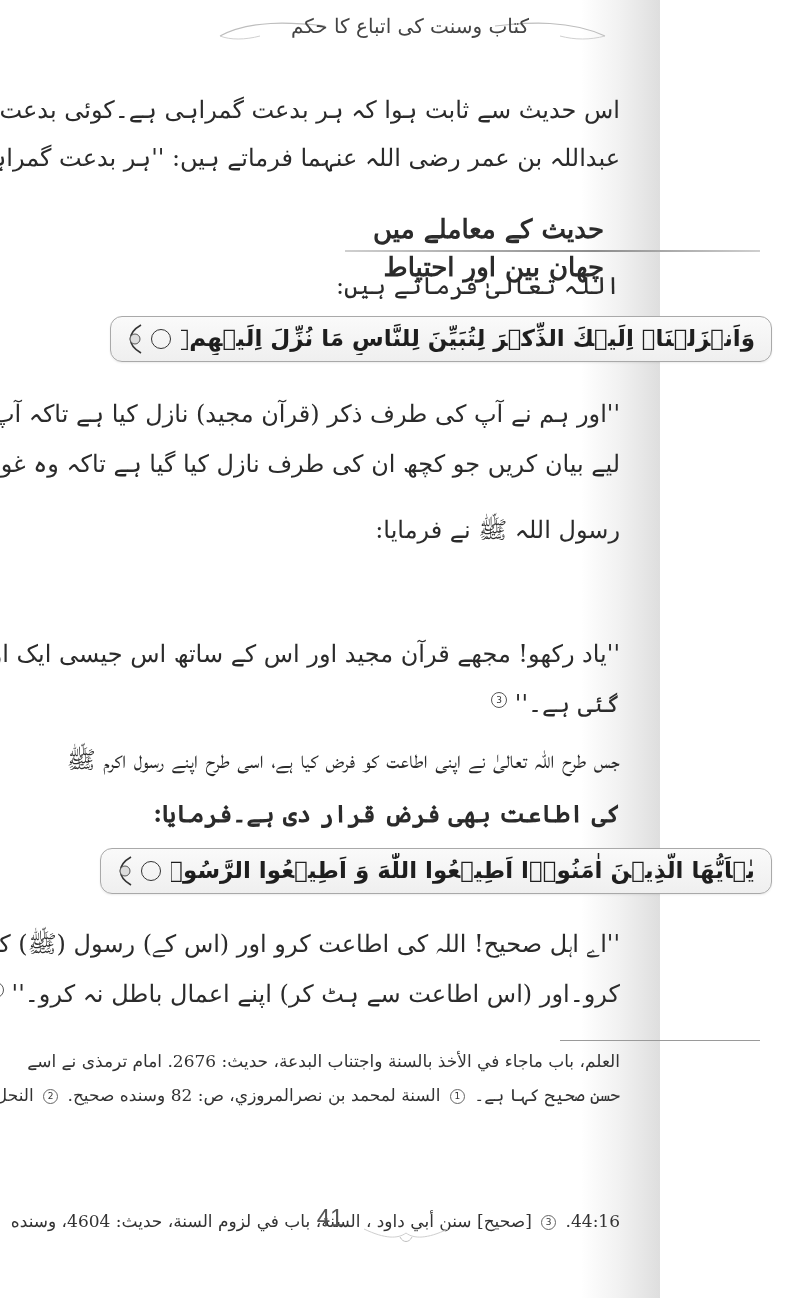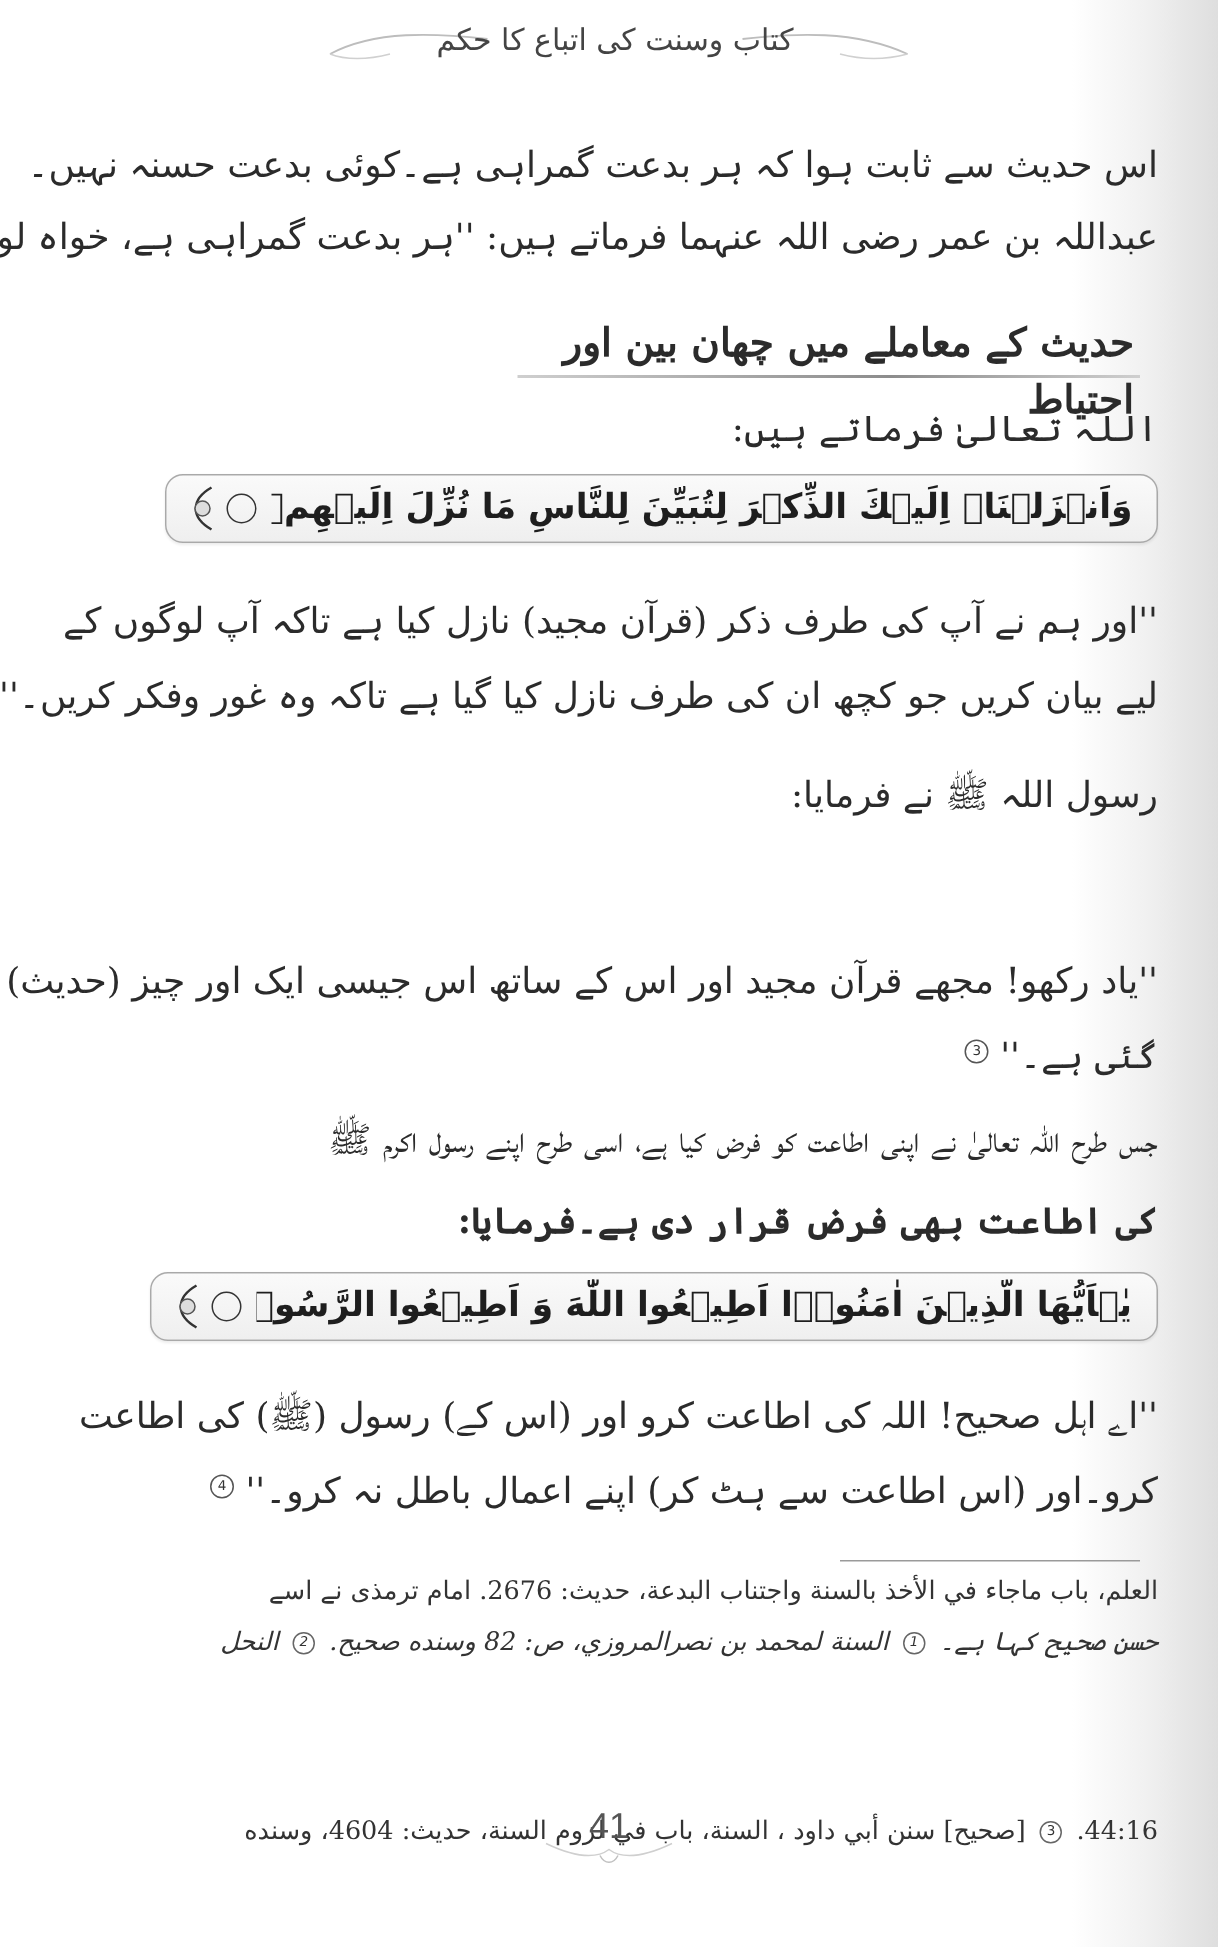--- a/index.html
+++ b/index.html
@@ -4,21 +4,21 @@
   <style>
     html, body { margin: 0; padding: 0; }
     body {
       width: 812px; height: 1298px; overflow: hidden;
       background: #ffffff;
       font-family: "DejaVu Sans", sans-serif;
       color: #2a2a2a;
       position: relative;
     }
     .page {
-      position: absolute; left: 0; top: 0; width: 812px; height: 1298px;
+      position: absolute; left: 0; top: 0; width: 660px; height: 1298px;
       background: linear-gradient(to right, #ffffff 0%, #ffffff 88%, #f1f1f1 94%, #dedede 100%);
     }
     .rtl { direction: rtl; text-align: right; unicode-bidi: embed; }
 
     
     .header { position: absolute; left: 200px; top: 10px; width: 420px; height: 40px; }
     .header svg { position: absolute; left: 0; top: 0; }
     .header-title {
       position: absolute; left: 0; right: 0; top: 4px; text-align: center;
       font-family: "DejaVu Serif", serif; font-size: 20px; color: #444;
@@ -153,21 +153,21 @@
     <div class="verse-text rtl">یٰۤاَیُّهَا الَّذِیۡنَ اٰمَنُوۡۤا اَطِیۡعُوا اللّٰهَ وَ اَطِیۡعُوا الرَّسُوۡلَ وَلَا تُبۡطِلُوۡۤا اَعۡمَالَكُمۡ</div>
   </div>
   <div class="line rtl" style="top:926px;">''اے اہل صحيح! اللہ کی اطاعت کرو اور (اس کے) رسول (ﷺ) کی اطاعت</div>
   <div class="line rtl" style="top:976px;">
     <span>کرو۔اور (اس اطاعت سے ہٹ کر) اپنے اعمال باطل نہ کرو۔''</span>
     <span class="fn-ref">4</span>
   </div>
 
   <div class="fn-rule"></div>
   <div class="fn-line rtl" style="top:1046px;text-align:right;">العلم، باب ماجاء في الأخذ بالسنة واجتناب البدعة، حديث: 2676. امام ترمذی نے اسے</div>
-  <div class="fn-line rtl" style="top:1080px;font-style:italic;">
+  <div class="fn-line rtl" style="top:1080px;">
     <span>حسن صحیح کہا ہے۔</span>
     <span class="fn-num">1</span>
     <span>السنة لمحمد بن نصرالمروزي، ص: 82 وسنده صحيح.</span>
     <span class="fn-num">2</span>
     <span>النحل</span>
   </div>
   <div class="fn-line rtl" style="top:1174px;margin-top:32px;">
     <span>44:16.</span>
     <span class="fn-num">3</span>
     <span>[صحيح] سنن أبي داود ، السنة، باب في لزوم السنة، حديث: 4604، وسنده</span>

